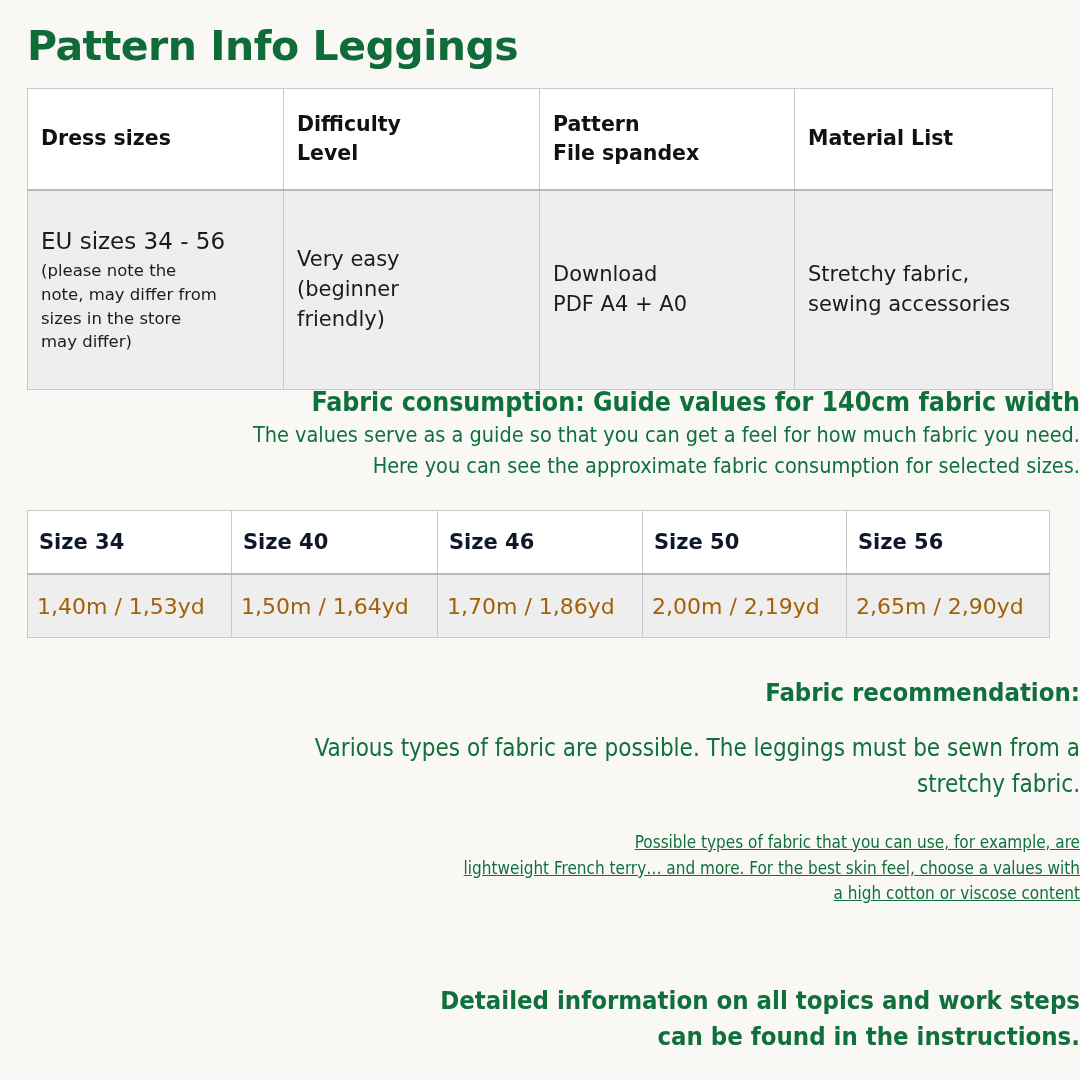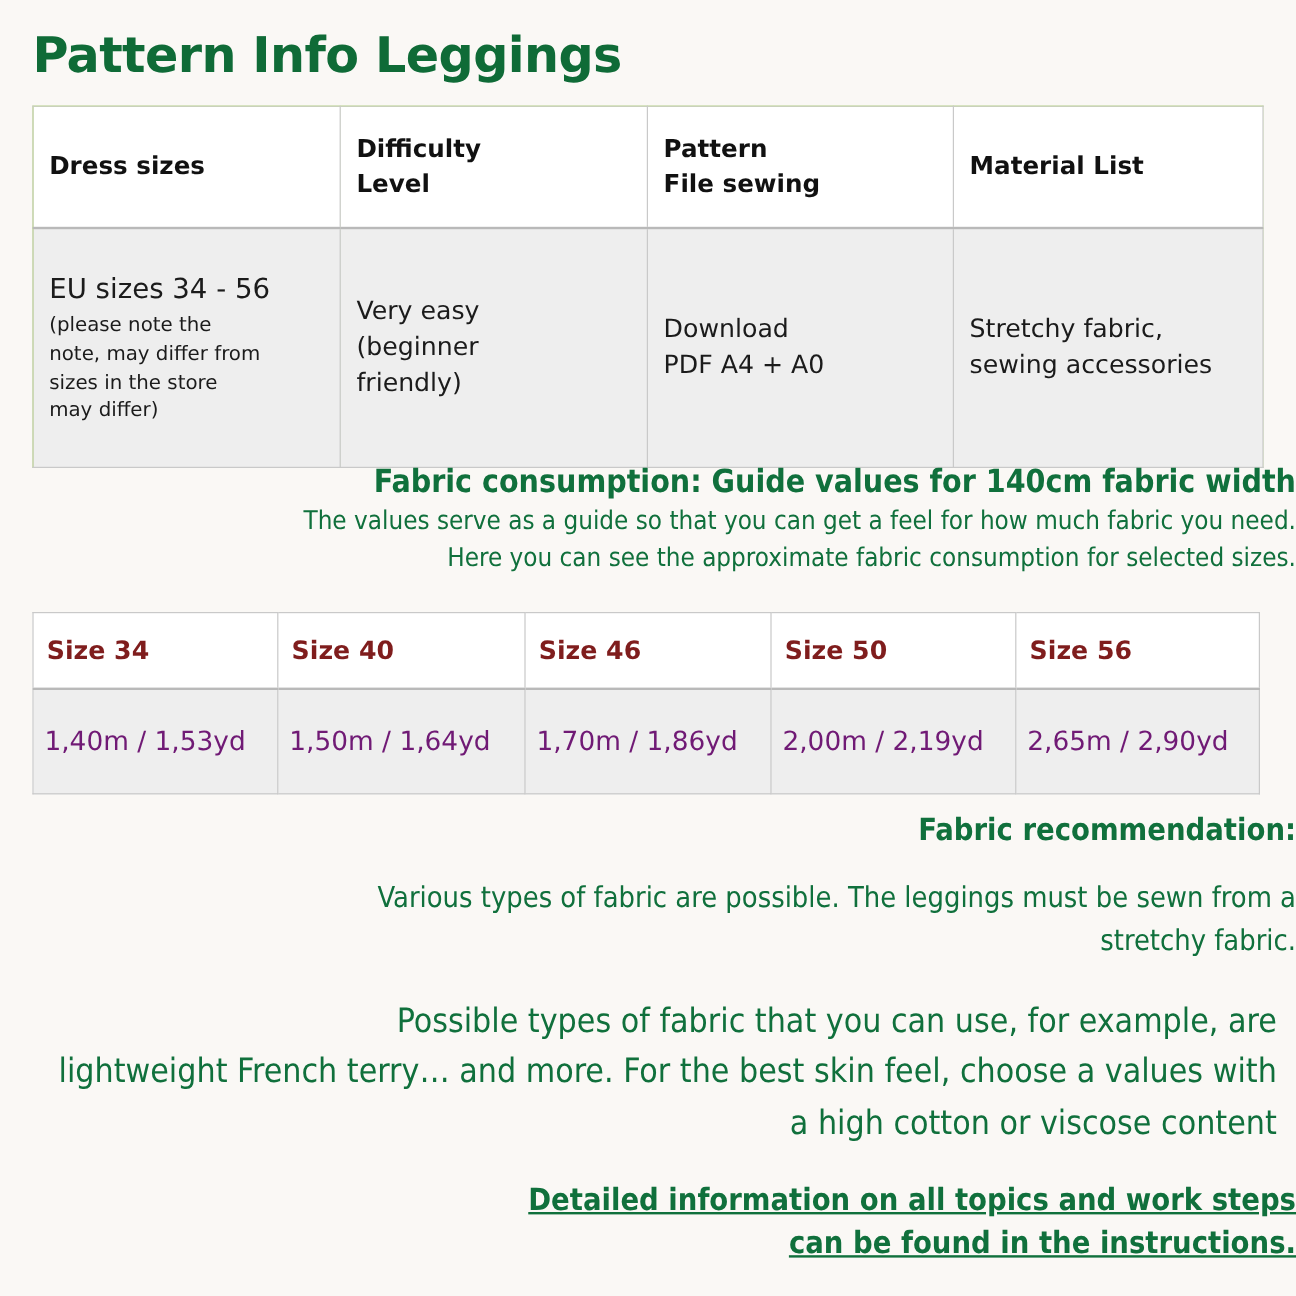--- a/index.html
+++ b/index.html
@@ -128,29 +128,29 @@
     border: 1px solid #c9c9c9;
     text-align: left;
     font-family: "DejaVu Sans", sans-serif;
   }
   .sizes-table thead th {
     background: #ffffff;
     height: 62px;
     padding: 0 11px;
     font-weight: bold;
     font-size: 21px;
-    color: #7f1d1d;
+    color: #0f172a;
     border-bottom: 2px solid #b9b9b9;
   }
   .sizes-table tbody td {
     background: #eeeeee;
     height: 62px;
-    padding: 12px 9px;
+    padding: 0 9px;
     font-size: 22px;
-    color: #701a75;
+    color: #a16207;
   }
   .s1 { width: 204px; }
   .s2 { width: 206px; }
   .s3 { width: 205px; }
   .s4 { width: 204px; }
   .s5 { width: 203px; }
 
   
   .rec-head {
     position: absolute;
@@ -163,35 +163,35 @@
     position: absolute;
     left: 0; right: 0;
     top: 730px;
     font-size: 24px;
     line-height: 1.5;
   }
   .rec-body span { display: block; }
 
   .types-body {
     position: absolute;
-    left: 0; right: 16px;
+    left: 0; right: 0;
     top: 830px;
-    font-size: 28px;
+    font-size: 17px;
     line-height: 1.51;
+    text-decoration: underline;
   }
   .types-body span { display: block; }
 
   .closing {
     position: absolute;
     left: 0; right: 0;
     top: 982px;
     font-weight: bold;
     font-size: 25.5px;
     line-height: 1.42;
-    text-decoration: underline;
   }
   .closing span { display: block; }
 </style>
 </head>
 <body>
 
 <div class="page">
 
   <div class="page-title">Pattern Info Leggings</div>
 
@@ -206,21 +206,21 @@
       <tr>
         <th>
           <span class="cell-line">Dress sizes</span>
         </th>
         <th>
           <span class="cell-line">Difficulty</span>
           <span class="cell-line">Level</span>
         </th>
         <th>
           <span class="cell-line">Pattern</span>
-          <span class="cell-line">File sewing</span>
+          <span class="cell-line">File spandex</span>
         </th>
         <th>
           <span class="cell-line">Material List</span>
         </th>
       </tr>
     </thead>
     <tbody>
       <tr>
         <td class="cell-pad-top">
           <span class="cell-lead">EU sizes 34 - 56</span>

